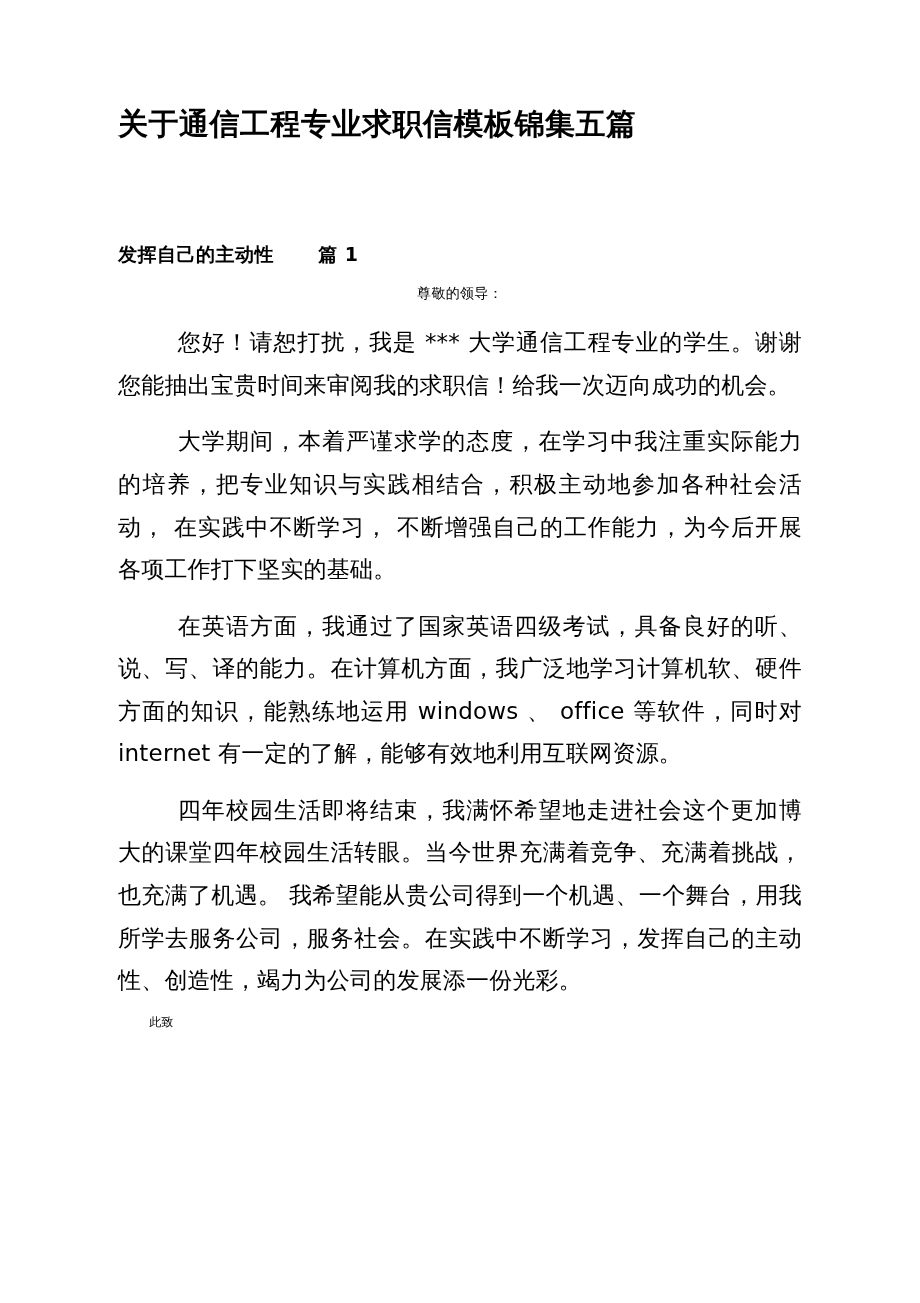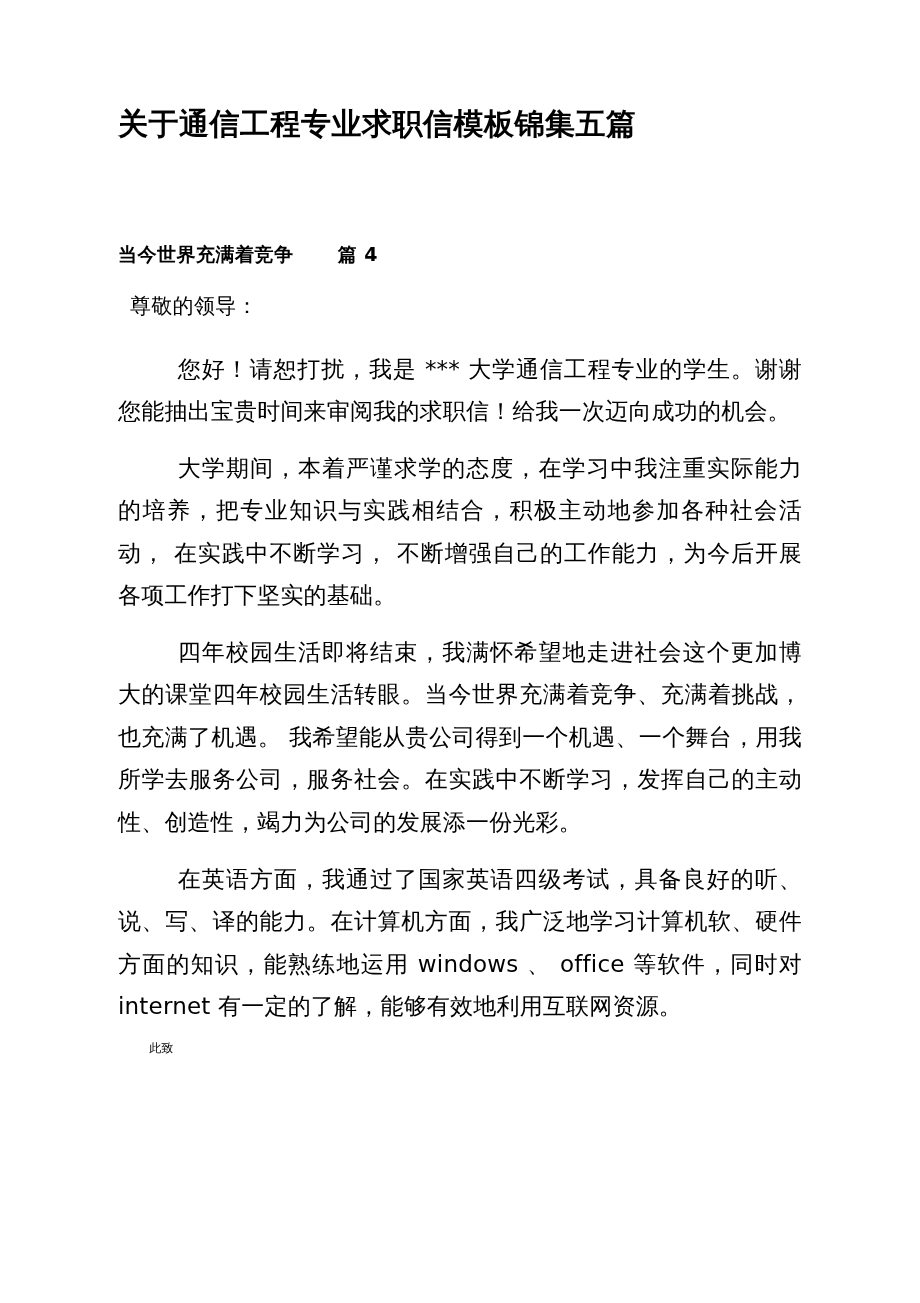--- a/index.html
+++ b/index.html
@@ -36,25 +36,26 @@
     font-size: 19px;
     font-weight: bold;
     line-height: 1.4;
     letter-spacing: 0.5px;
   }
   .section-heading .heading-gap {
     display: inline-block;
     width: 30px;
   }
   .salutation {
-    margin: 12px;
+    margin: 4px;
     padding-top: 12px;
-    font-size: 21px;
+    font-size: 14px;
     line-height: 1.45;
     letter-spacing: 0.3px;
+    text-align: center;
   }
   p.body-para {
     margin: 0;
     padding-top: 14px;
     font-size: 23px;
     line-height: 1.85;
     letter-spacing: 0.2px;
     text-align: justify;
     text-justify: inter-ideograph;
   }
@@ -70,30 +71,30 @@
   }
 </style>
 </head>
 <body>
 
 <div class="page">
 
   <h1 class="doc-title">关于通信工程专业求职信模板锦集五篇</h1>
 
   <div class="section-heading">
-    <span>当今世界充满着竞争</span>
+    <span>发挥自己的主动性</span>
     <span class="heading-gap"></span>
-    <span>篇 4</span>
+    <span>篇 1</span>
   </div>
 
   <div class="salutation">尊敬的领导：</div>
 
   <p class="body-para indent">您好！请恕打扰，我是 *** 大学通信工程专业的学生。谢谢您能抽出宝贵时间来审阅我的求职信！给我一次迈向成功的机会。</p>
 
   <p class="body-para indent">大学期间，本着严谨求学的态度，在学习中我注重实际能力的培养，把专业知识与实践相结合，积极主动地参加各种社会活动， 在实践中不断学习， 不断增强自己的工作能力，为今后开展各项工作打下坚实的基础。</p>
 
+  <p class="body-para indent">在英语方面，我通过了国家英语四级考试，具备良好的听、说、写、译的能力。在计算机方面，我广泛地学习计算机软、硬件方面的知识，能熟练地运用 windows 、 office 等软件，同时对 internet 有一定的了解，能够有效地利用互联网资源。</p>
+
   <p class="body-para indent">四年校园生活即将结束，我满怀希望地走进社会这个更加博大的课堂四年校园生活转眼。当今世界充满着竞争、充满着挑战， 也充满了机遇。 我希望能从贵公司得到一个机遇、一个舞台，用我所学去服务公司，服务社会。在实践中不断学习，发挥自己的主动性、创造性，竭力为公司的发展添一份光彩。</p>
-
-  <p class="body-para indent">在英语方面，我通过了国家英语四级考试，具备良好的听、说、写、译的能力。在计算机方面，我广泛地学习计算机软、硬件方面的知识，能熟练地运用 windows 、 office 等软件，同时对 internet 有一定的了解，能够有效地利用互联网资源。</p>
 
   <p class="closing">此致</p>
 
 </div>
 
 </body></html>

